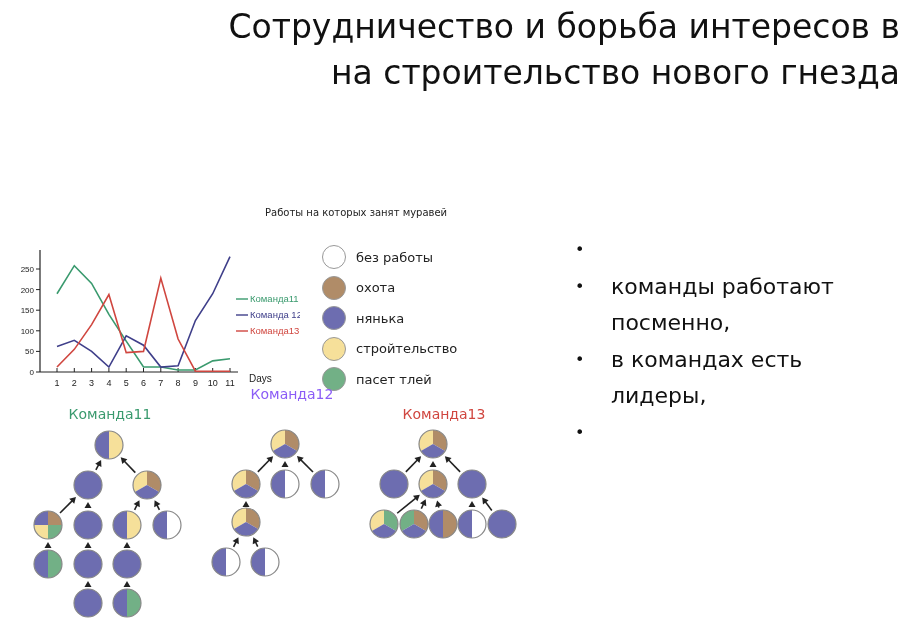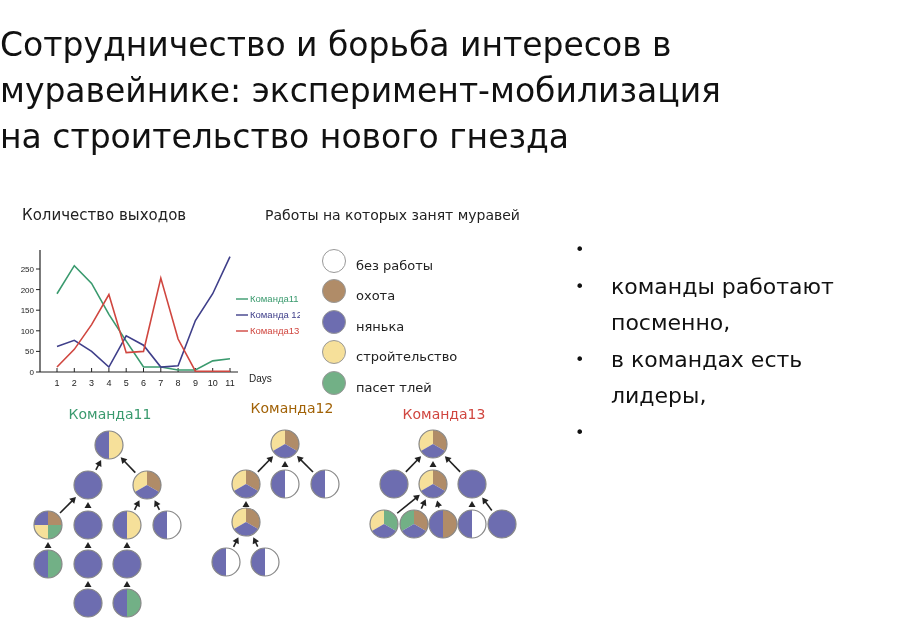--- a/index.html
+++ b/index.html
@@ -1,43 +1,41 @@
 <!DOCTYPE html>
 <html><head>
 <meta charset="utf-8">
 <style>
   html, body { margin:0; padding:0; background:#ffffff; }
   body { width:900px; height:623px; position:relative; overflow:hidden; font-family:"Liberation Sans", sans-serif; color:#111; }
-  .title { position:absolute; left:0; top:22px; width:900px; text-align:left; font-family:"DejaVu Sans", sans-serif; font-size:33px; line-height:46px; color:#111; }
+  .title { position:absolute; left:0; top:4px; width:900px; text-align:right; font-family:"DejaVu Sans", sans-serif; font-size:33px; line-height:46px; color:#111; }
   .title div { white-space:nowrap; }
   .chart-title { position:absolute; left:22px; top:205px; font-size:15px; line-height:20px; color:#222; font-family:"DejaVu Sans", sans-serif; }
-  .legend-title { position:absolute; left:265px; top:207px; font-size:14px; color:#222; font-family:"DejaVu Sans", sans-serif; white-space:nowrap;text-align:right; }
+  .legend-title { position:absolute; left:265px; top:207px; font-size:10px; color:#222; font-family:"DejaVu Sans", sans-serif; white-space:nowrap;text-align:right; }
   #chart { position:absolute; left:0; top:250px; }
   .job-legend { position:absolute; left:322px; top:242px; }
-  .job-item { display:flex; align-items:flex-end; height:30.5px; }
+  .job-item { display:flex; align-items:center; height:30.5px; }
   .job-dot { width:24px; height:24px; border-radius:50%; border:1px solid #999; box-sizing:border-box; margin-right:10px; }
   .job-label { font-size:13px; color:#222; font-family:"DejaVu Sans", sans-serif; }
   .team-label { position:absolute; font-size:14px; font-family:"DejaVu Sans", sans-serif; text-align:center; width:120px; }
   #trees { position:absolute; left:0; top:0; }
   .bullets { position:absolute; left:575px; top:232px; width:320px; font-family:"DejaVu Sans", sans-serif; font-size:22px; line-height:36.5px; color:#111; }
   .bullet { display:flex; }
   .bullet .dot { width:36px; flex:0 0 36px; font-size:16px; }
   .bullet .txt { flex:1; }
 </style>
 </head>
 <body>
 
 <div class="title">
   <div>Сотрудничество и борьба интересов в</div>
-  <div>муравейнике: эксперимент-мобилизация</div>
   <div>на строительство нового гнезда</div>
 </div>
 
 <div class="chart-title">
-  <div>Количество выходов</div>
 </div>
 
 <svg id="chart" width="300" height="150">
     <line x1="40" y1="0" x2="40" y2="122" stroke="#222" stroke-width="1.2"></line>
     <line x1="40" y1="122" x2="238" y2="122" stroke="#222" stroke-width="1.2"></line>
     <line x1="36" y1="122" x2="40" y2="122" stroke="#222" stroke-width="1"></line>
     <text x="34" y="125" text-anchor="end" font-size="8" fill="#222" font-family="Liberation Sans, sans-serif">0</text>
     <line x1="36" y1="101.4" x2="40" y2="101.4" stroke="#222" stroke-width="1"></line>
     <text x="34" y="104.4" text-anchor="end" font-size="8" fill="#222" font-family="Liberation Sans, sans-serif">50</text>
     <line x1="36" y1="80.80000000000001" x2="40" y2="80.80000000000001" stroke="#222" stroke-width="1"></line>
@@ -100,21 +98,21 @@
       <div class="job-dot" style="background: rgb(246, 224, 154);"></div>
       <span class="job-label">стройтельство</span>
     </div>
   <div class="job-item">
       <div class="job-dot" style="background: rgb(114, 176, 134);"></div>
       <span class="job-label">пасет тлей</span>
     </div>
 </div>
 
 <div class="team-label" style="left: 50px; top: 406px; color: rgb(58, 154, 110);">Команда11</div>
-<div class="team-label" style="left: 232px; top: 400px; color: #a16207;">Команда12</div>
+<div class="team-label" style="left: 232px; top: 386px; color: #8b5cf6;">Команда12</div>
 <div class="team-label" style="left: 384px; top: 406px; color: rgb(208, 70, 63);">Команда13</div>
 
 <svg id="trees" width="560" height="623">
     <line x1="95.90217628282865" y1="469.94823565175494" x2="99.23848812121167" y2="463.5933559595968" stroke="#222" stroke-width="1.6"></line>
     <polygon points="101.09782371717135,460.05176434824506 101.40771298316463,466.99107041173744 95.20992766329903,463.737233118808" fill="#222"></polygon>
     <line x1="135.2912591474502" y1="472.67500962889494" x2="123.46373870020855" y2="460.22498810548274" stroke="#222" stroke-width="1.6"></line>
     <polygon points="120.70874085254978,457.32499037110506 127.37873564161839,459.26436385597015 122.3037396064575,464.08561008937295" fill="#222"></polygon>
     <line x1="60.020815280171306" y1="512.9791847198287" x2="73.15075759508251" y2="499.8492424049175" stroke="#222" stroke-width="1.6"></line>
     <polygon points="75.9791847198287,497.0208152801713 74.21141776686233,503.7383297014435 69.26167029855648,498.7885822331376" fill="#222"></polygon>
     <line x1="88" y1="508" x2="88" y2="506" stroke="#222" stroke-width="1.6"></line>

